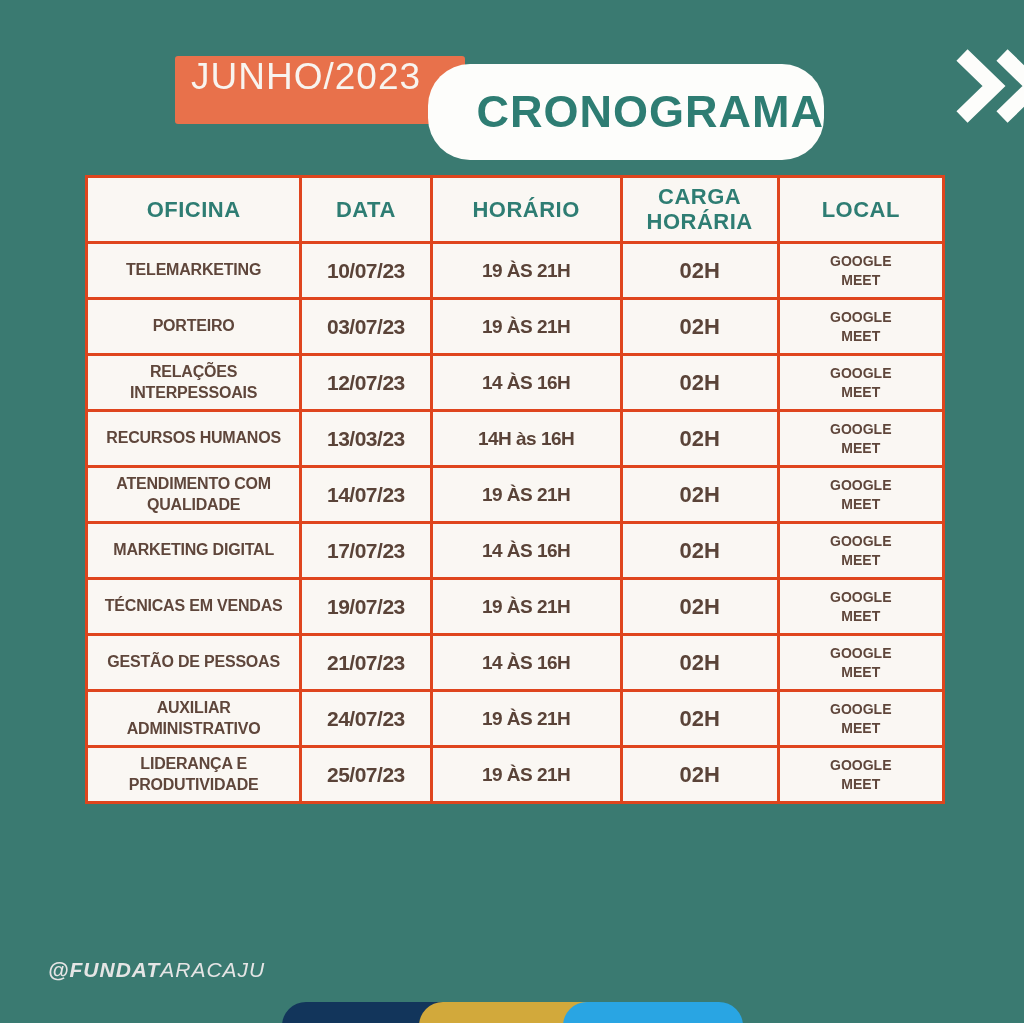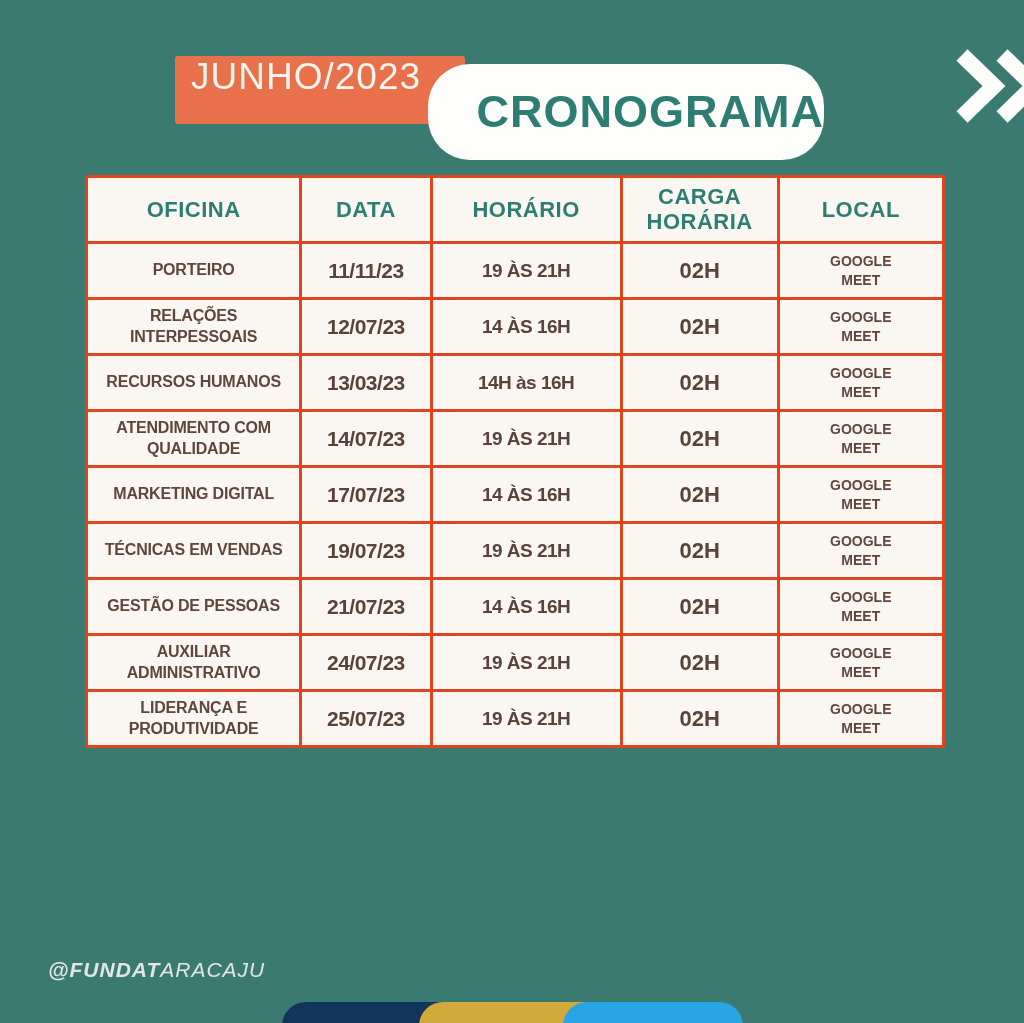--- a/index.html
+++ b/index.html
@@ -134,22 +134,29 @@
       <tr>
         <th><span class="th-wrap">OFICINA</span></th>
         <th><span class="th-wrap">DATA</span></th>
         <th><span class="th-wrap">HORÁRIO</span></th>
         <th><span class="th-wrap">CARGA HORÁRIA</span></th>
         <th><span class="th-wrap">LOCAL</span></th>
       </tr>
     </thead>
     <tbody id="schedule-tbody">
         <tr>
+      <td class="c-oficina"><span>TELEMARKETING</span></td>
+      <td class="c-data"><span>10/07/23</span></td>
+      <td class="c-horario"><span>19 ÀS 21H</span></td>
+      <td class="c-carga"><span>02H</span></td>
+      <td class="c-local"><span>GOOGLE MEET</span></td>
+    </tr>
+        <tr>
       <td class="c-oficina"><span>PORTEIRO</span></td>
-      <td class="c-data"><span>11/11/23</span></td>
+      <td class="c-data"><span>03/07/23</span></td>
       <td class="c-horario"><span>19 ÀS 21H</span></td>
       <td class="c-carga"><span>02H</span></td>
       <td class="c-local"><span>GOOGLE MEET</span></td>
     </tr>
         <tr>
       <td class="c-oficina"><span>RELAÇÕES INTERPESSOAIS</span></td>
       <td class="c-data"><span>12/07/23</span></td>
       <td class="c-horario"><span>14 ÀS 16H</span></td>
       <td class="c-carga"><span>02H</span></td>
       <td class="c-local"><span>GOOGLE MEET</span></td>

